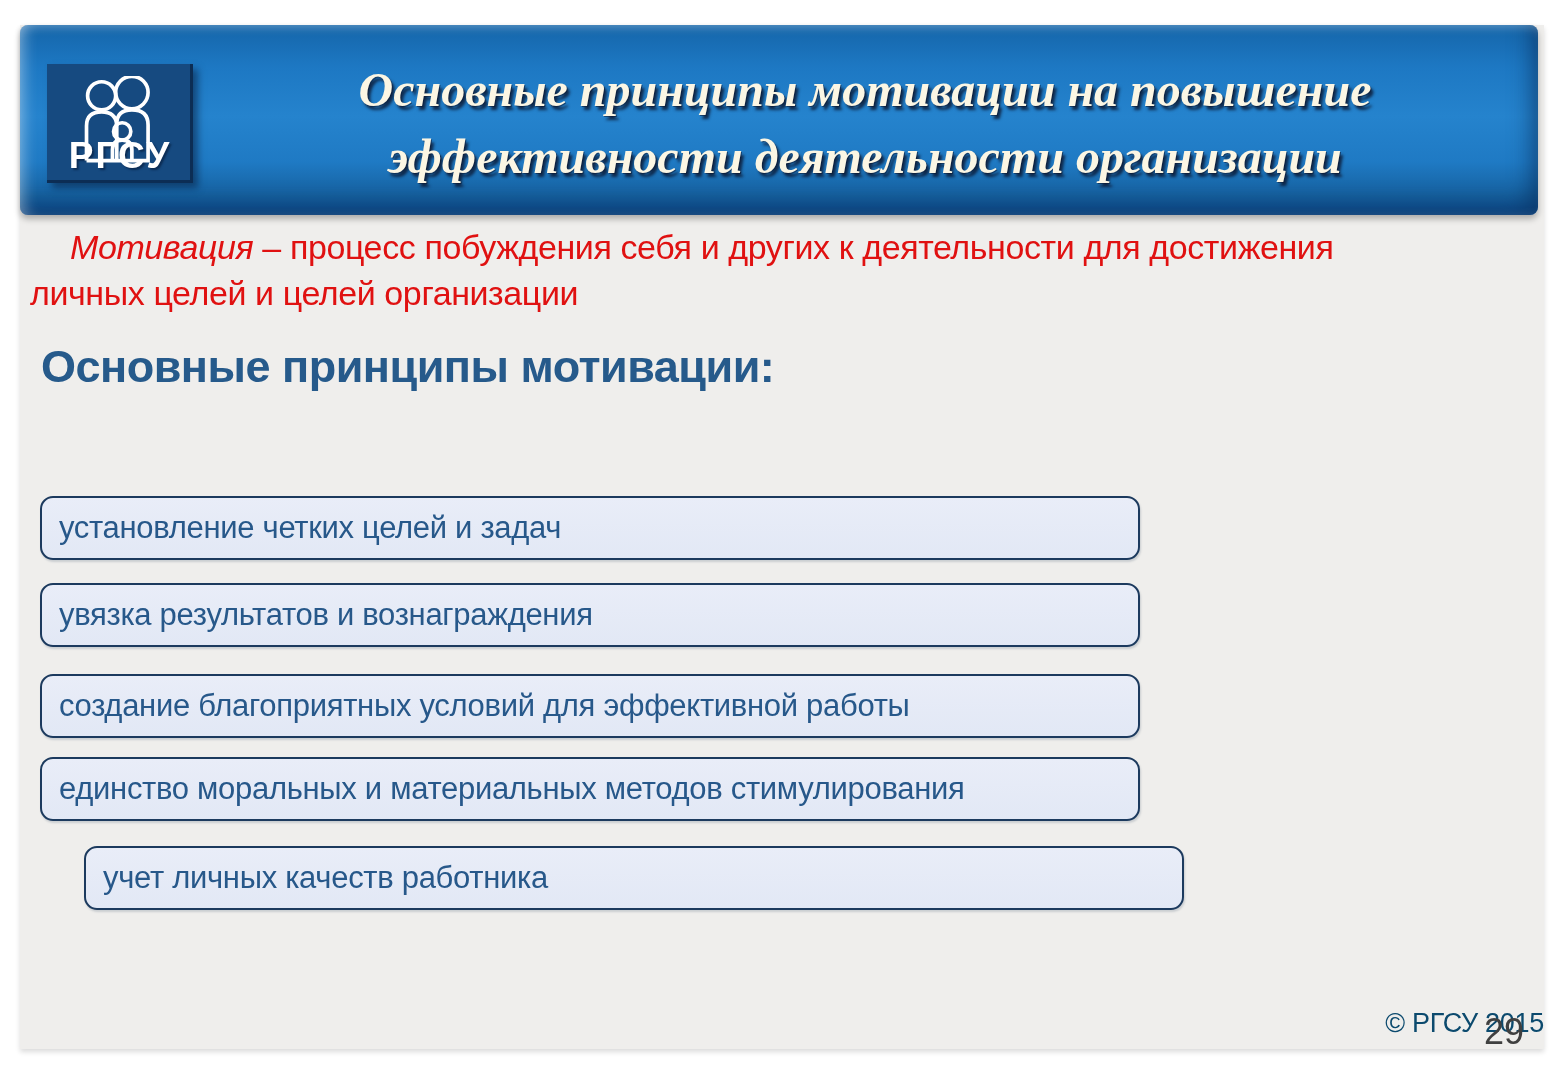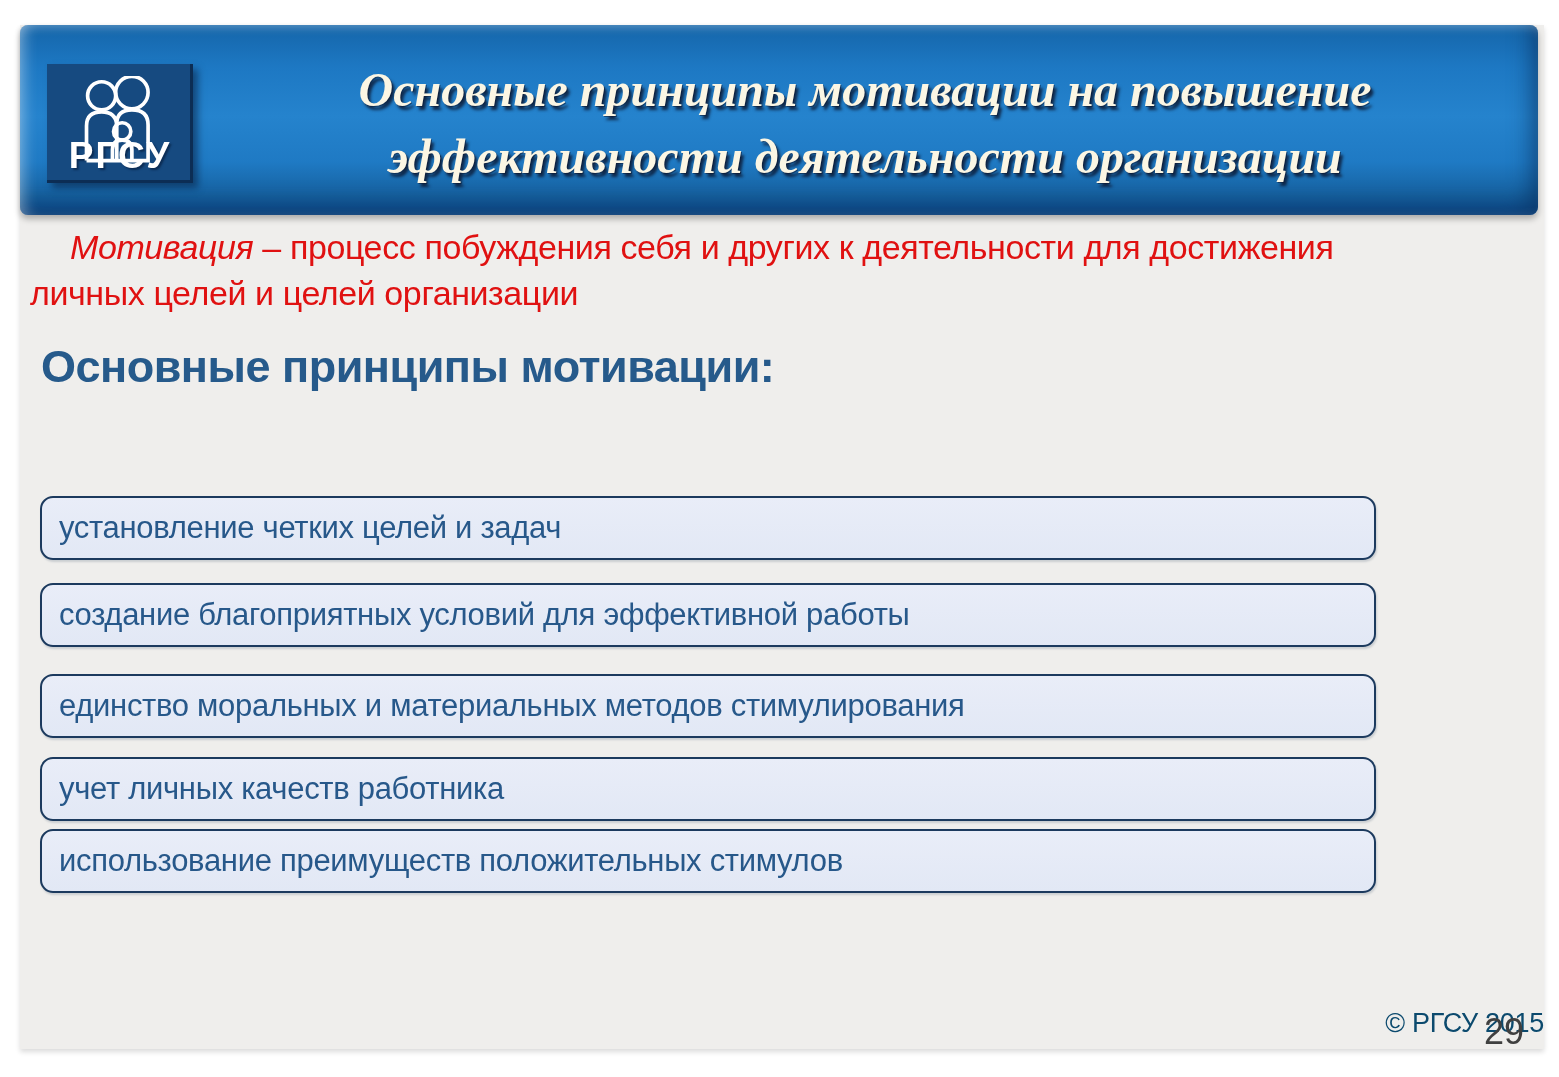--- a/index.html
+++ b/index.html
@@ -81,37 +81,37 @@
   .principles-heading {
     position: absolute; left: 21px; top: 317px;
     font-size: 45px; line-height: 1.1;
     color: #265a8b;
     letter-spacing: -0.5px;
   }
 
   
   .box {
     position: absolute; left: 20px;
-    width: 1336px; height: 64px;
+    width: 1100px; height: 64px;
     background: linear-gradient(180deg, #e9edf8 0%, #e2e8f5 100%);
     border: 2px solid #1c3a5e;
     border-radius: 13px;
     display: flex; align-items: center;
     padding-left: 17px;
     font-size: 31px;
     color: #27588a;
     letter-spacing: -0.3px;
     box-shadow: 1px 2px 2px rgba(40,60,90,0.18);
   }
   .box:nth-of-type(1) { top: 392px; }
   .box:nth-of-type(2) { top: 471px; }
   .box:nth-of-type(3) { top: 558px; }
   .box:nth-of-type(4) { top: 649px; }
   .box:nth-of-type(5) { top: 732px; }
-  .box:nth-of-type(6) { top: 804px; }
+  .box:nth-of-type(6) { top: 821px; margin-left: 44px; }
 
   
   .copyright {
     position: absolute; left: 0; right: 0; top: 983px;
     text-align: right;
     font-size: 27px; color: #0c4a6e;
     letter-spacing: -0.3px;
   }
   .page-number {
     position: absolute; right: 20px; top: 986px;
@@ -146,20 +146,21 @@
         <div class="title-line">Основные принципы мотивации на повышение</div>
         <div class="title-line">эффективности деятельности организации</div>
       </div>
     </div>
 
     <p class="definition"><span class="term">Мотивация</span><span> – процесс побуждения себя и других к деятельности для достижения личных целей и целей организации</span></p>
 
     <h2 class="principles-heading">Основные принципы мотивации:</h2>
 
     <div class="box">установление четких целей и задач</div>
+    <div class="box">увязка результатов и вознаграждения</div>
     <div class="box">создание благоприятных условий для эффективной работы</div>
     <div class="box">единство моральных и материальных методов стимулирования</div>
     <div class="box">учет личных качеств работника</div>
     <div class="box">использование преимуществ положительных стимулов</div>
 
     <div class="copyright">© РГСУ 2015</div>
     <div class="page-number">29</div>
 
   </div>
 </div>

